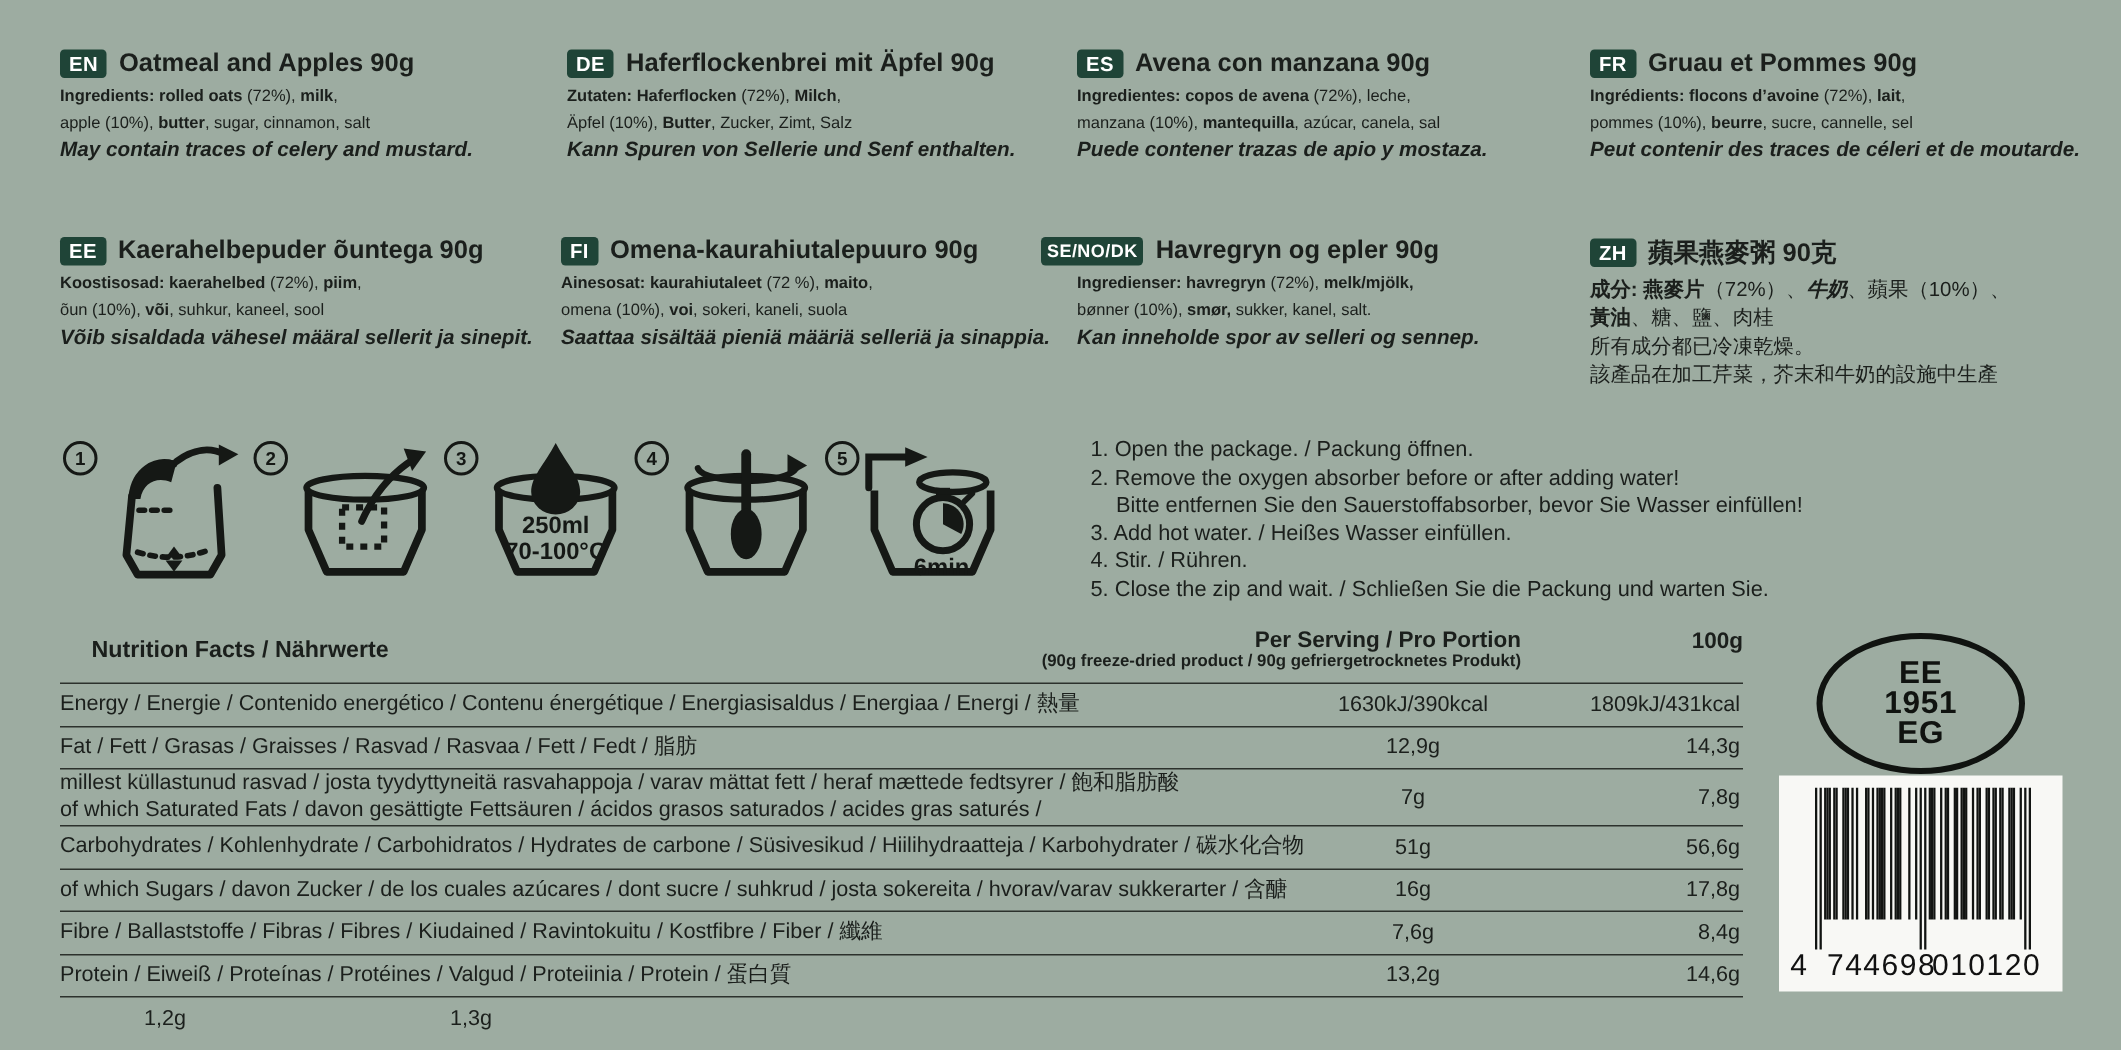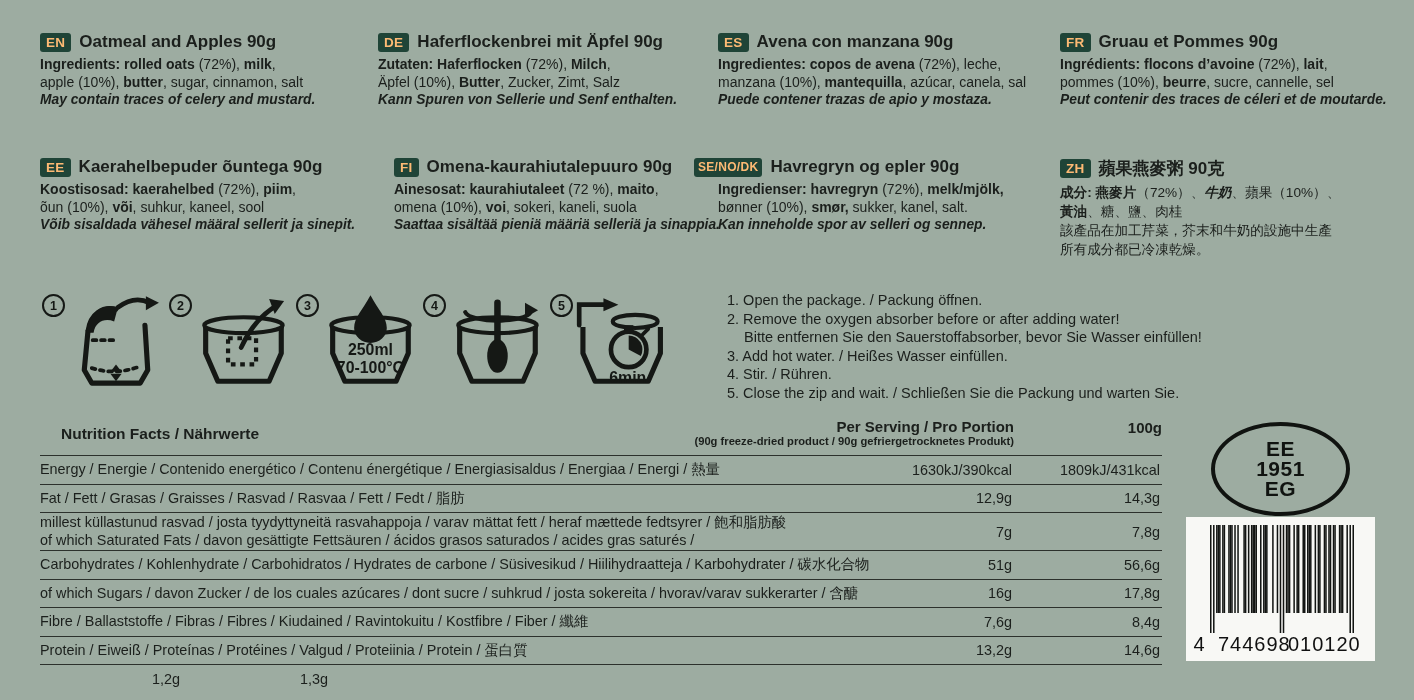--- a/index.html
+++ b/index.html
@@ -3,24 +3,24 @@
 <meta charset="utf-8">
 <style>
   html,body{margin:0;padding:0;background:#9daca1;}
   .label{position:relative;width:1414px;height:700px;background:#9daca1;
          font-family:"Liberation Sans",sans-serif;color:#1b1f1c;overflow:hidden;}
 
   
   .lang-block{position:absolute;width:336px;}
   .lang-title{display:flex;align-items:center;gap:8px;font-size:17px;font-weight:bold;
               margin-bottom:3px;white-space:nowrap;}
-  .badge{background:#1f4437;color:#fdba74;font-weight:bold;font-size:13.5px;line-height:17px;
+  .badge{background:#1f4437;color:#ffffff;font-weight:bold;font-size:13.5px;line-height:17px;
          padding:1px 6px;border-radius:3px;letter-spacing:.3px;}
   .badge.wide{font-size:12px;padding:1px 4px;}
-  .ing{font-size:14px;line-height:18px;white-space:nowrap;}
+  .ing{font-size:11px;line-height:18px;white-space:nowrap;}
   .note{font-size:13.8px;line-height:18px;font-weight:bold;font-style:italic;white-space:nowrap;}
   .lang-block.hang .ing,.lang-block.hang .note{padding-left:24px;}
   .lang-block.zh .ing{font-size:13.6px;line-height:19px;}
   .lang-block.zh .note{font-style:normal;font-weight:normal;font-size:13.6px;line-height:19px;}
 
   
   .prep-icons{position:absolute;left:40px;top:290px;width:680px;height:110px;}
   .step{position:absolute;top:0;width:127px;height:110px;}
   .stepnum{position:absolute;left:2px;top:4px;width:19px;height:19px;border:2px solid #151815;
            border-radius:50%;font-size:12.5px;font-weight:bold;display:flex;align-items:center;
@@ -34,21 +34,21 @@
   
   .nutrition{position:absolute;left:40px;top:414px;width:1122px;}
   .nhead{display:flex;height:41px;margin-left:21px;}
   .ntitle{flex:1;font-size:15.5px;font-weight:bold;padding-top:11px;}
   .nps{text-align:right;padding-top:5px;}
   .nps .l1{font-size:15px;font-weight:bold;line-height:16px;}
   .nps .l2{font-size:11.2px;font-weight:bold;line-height:13px;}
   .n100{width:148px;text-align:right;font-size:15px;font-weight:bold;padding-top:5px;}
   .nrow{display:flex;align-items:center;border-top:1.6px solid #2c312c;min-height:25.5px;padding:1px 0;}
   .nlabel{flex:1;font-size:14.4px;line-height:17.5px;}
-  .nv1{width:140px;text-align:right;font-size:14.4px;}
+  .nv1{width:140px;text-align:center;font-size:14.4px;}
   .nv2{width:148px;text-align:right;font-size:14.4px;padding-right:2px;}
 
   
   .stamp{position:absolute;left:1211px;top:422px;width:131px;height:86px;border:4.5px solid #101310;
          border-radius:50%;display:flex;flex-direction:column;align-items:center;justify-content:center;
          color:#101310;font-weight:bold;font-size:21px;line-height:20px;letter-spacing:.5px;}
 
   
   .barcode{position:absolute;left:1186px;top:517px;width:189px;height:144px;background:#f8f8f5;}
   .barcode svg{position:absolute;left:24px;top:8px;}
@@ -101,21 +101,21 @@
       </div>
       <div class="lang-block" style="left: 40px; top: 157px;">
         <div class="lang-title">
           <span class="badge">EE</span>
           <span>Kaerahelbepuder õuntega 90g</span>
         </div>
         <div class="ing"><span style="font-weight: bold;">Koostisosad: kaerahelbed</span><span> (72%), </span><span style="font-weight: bold;">piim</span><span>,</span></div>
         <div class="ing"><span>õun (10%), </span><span style="font-weight: bold;">või</span><span>, suhkur, kaneel, sool</span></div>
         <div class="note">Võib sisaldada vähesel määral sellerit  ja sinepit.</div>
       </div>
-      <div class="lang-block" style="left: 394px; top: 157px;">
+      <div class="lang-block" style="left: 374px; top: 157px;">
         <div class="lang-title">
           <span class="badge">FI</span>
           <span>Omena-kaurahiutalepuuro 90g</span>
         </div>
         <div class="ing"><span style="font-weight: bold;">Ainesosat: kaurahiutaleet</span><span> (72 %), </span><span style="font-weight: bold;">maito</span><span>,</span></div>
         <div class="ing"><span>omena (10%), </span><span style="font-weight: bold;">voi</span><span>, sokeri, kaneli, suola</span></div>
         <div class="note">Saattaa sisältää pieniä määriä selleriä ja sinappia.</div>
       </div>
       <div class="lang-block hang" style="left: 694px; top: 157px;">
         <div class="lang-title">
@@ -126,22 +126,22 @@
         <div class="ing"><span>bønner (10%), </span><span style="font-weight: bold;">smør,</span><span> sukker, kanel, salt.</span></div>
         <div class="note">Kan inneholde spor av selleri og sennep.</div>
       </div>
       <div class="lang-block zh" style="left: 1060px; top: 157px;">
         <div class="lang-title">
           <span class="badge">ZH</span>
           <span>蘋果燕麥粥 90克</span>
         </div>
         <div class="ing"><span style="font-weight: bold;">成分: 燕麥片</span><span>（72%）、</span><span style="font-weight: bold; font-style: italic;">牛奶</span><span>、蘋果（10%）、</span></div>
         <div class="ing"><span style="font-weight: bold;">黃油</span><span>、糖、鹽、肉桂</span></div>
+        <div class="note">所有成分都已冷凍乾燥。</div>
         <div class="note">該產品在加工芹菜，芥末和牛奶的設施中生產</div>
-        <div class="note">所有成分都已冷凍乾燥。</div>
       </div>
     </div>
 
   <div class="prep-icons">
 
     <div class="step" style="left:0px">
       <div class="stepnum">1</div>
       <svg width="112" height="100" viewBox="0 0 120 104">
         <g stroke="#151815" fill="none" stroke-width="5.5" stroke-linejoin="round" stroke-linecap="round">
           <path d="M30,40 L26,82 L34,96 L86,96 L94,82 L91,34"></path>

